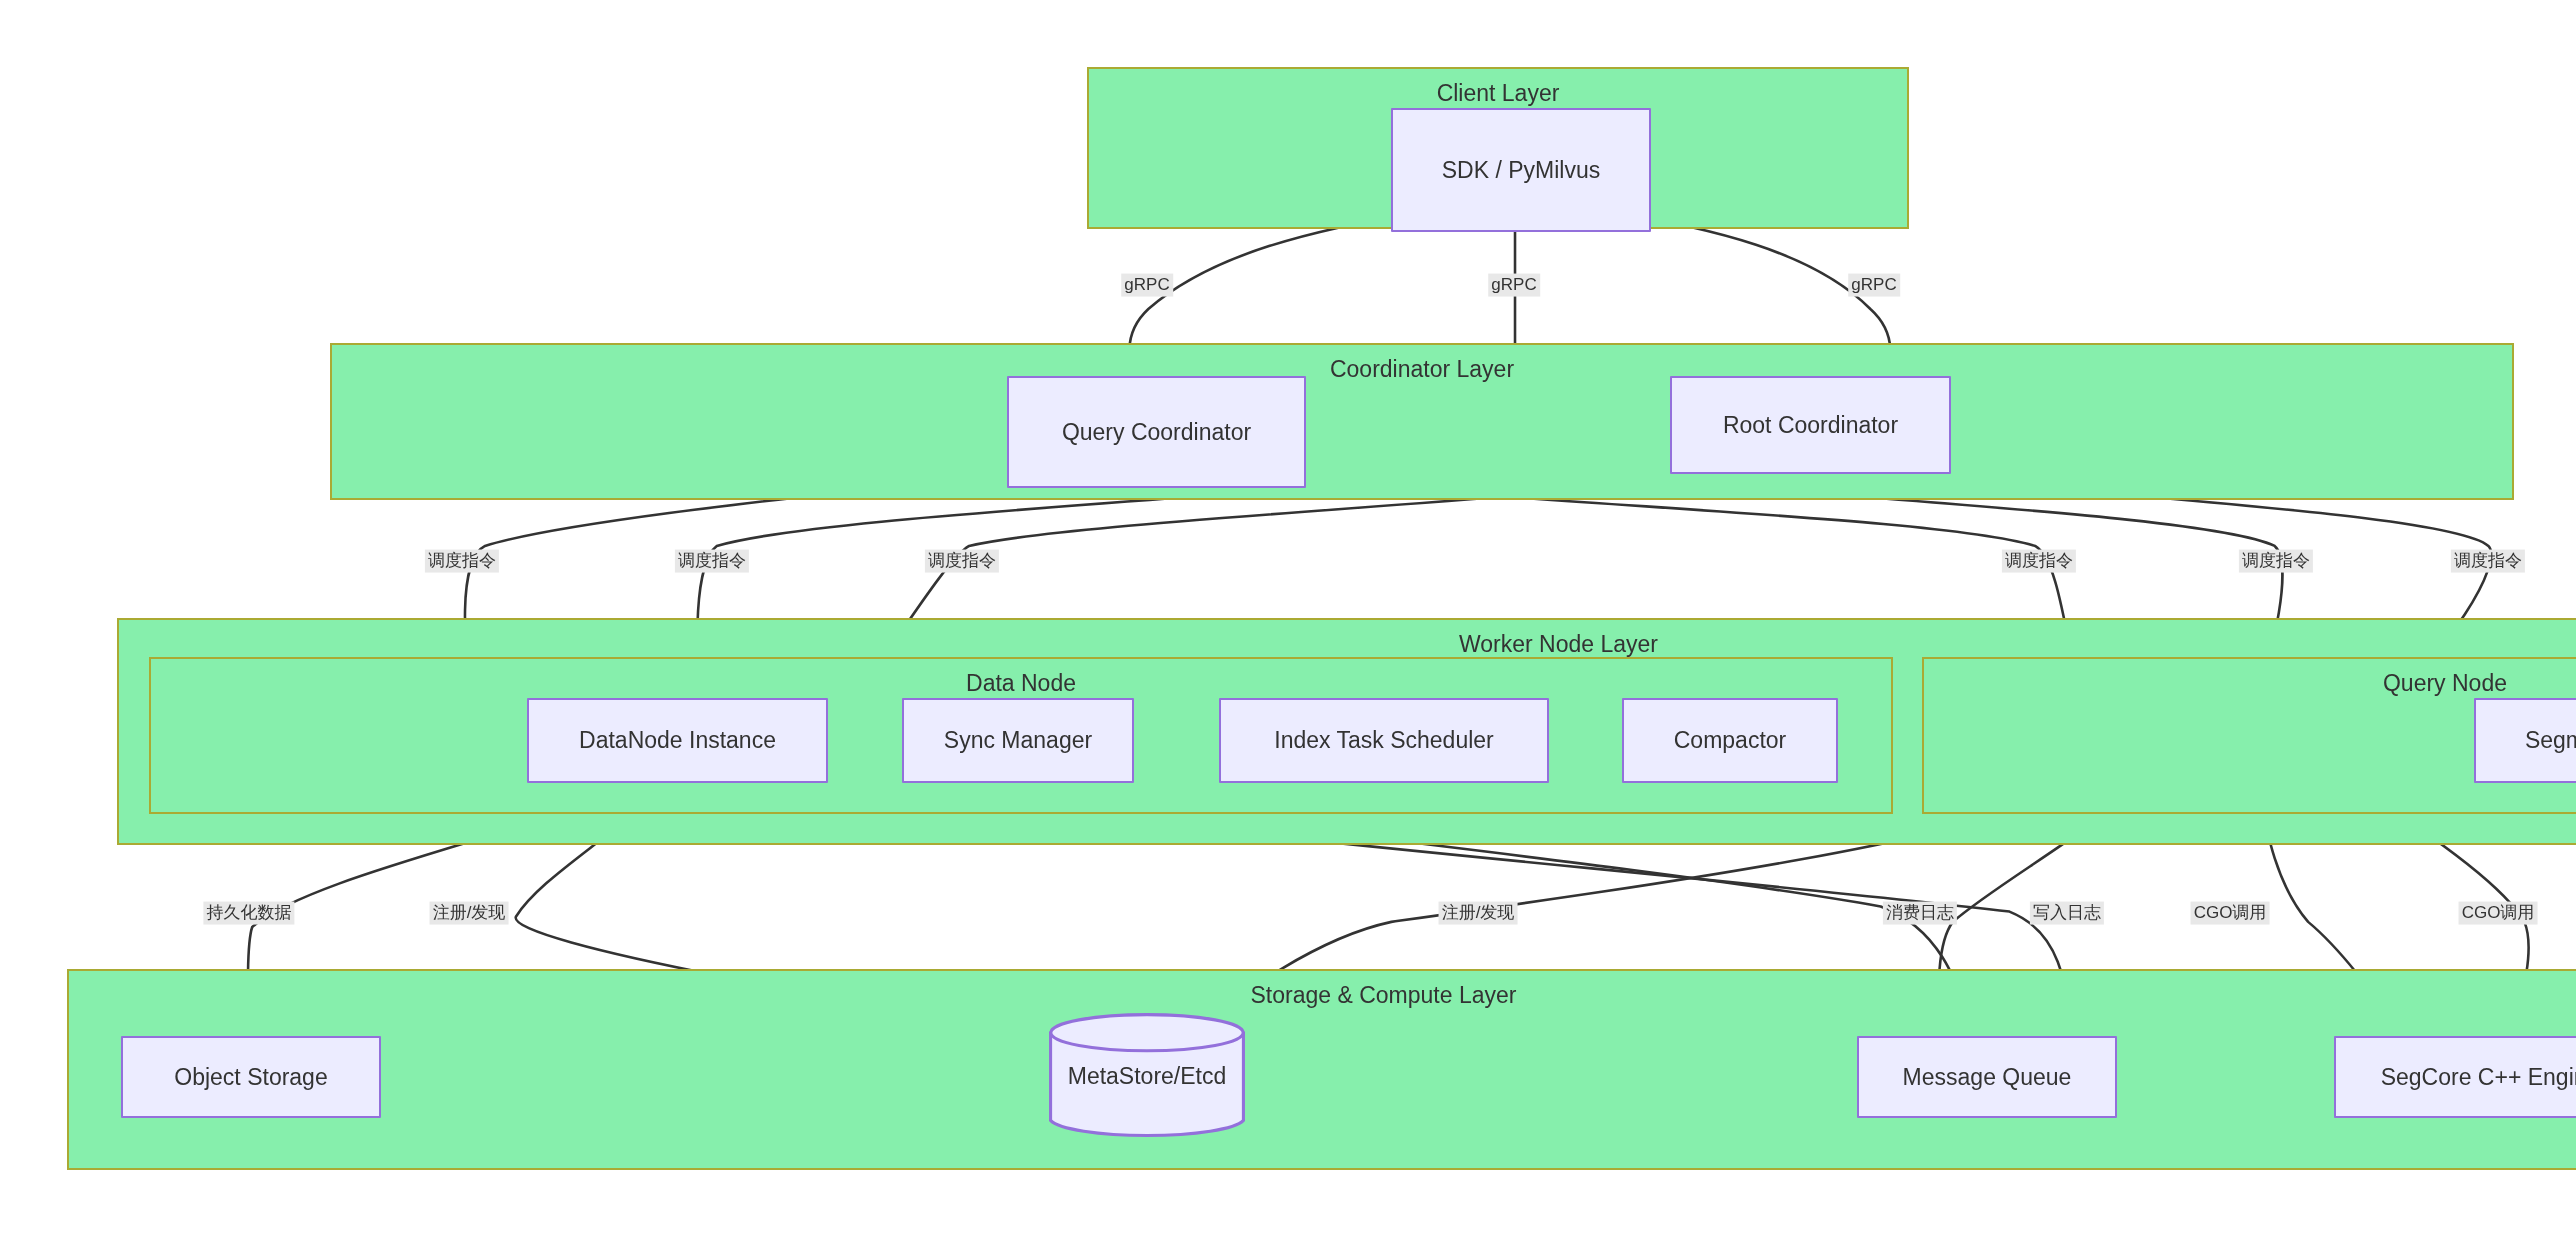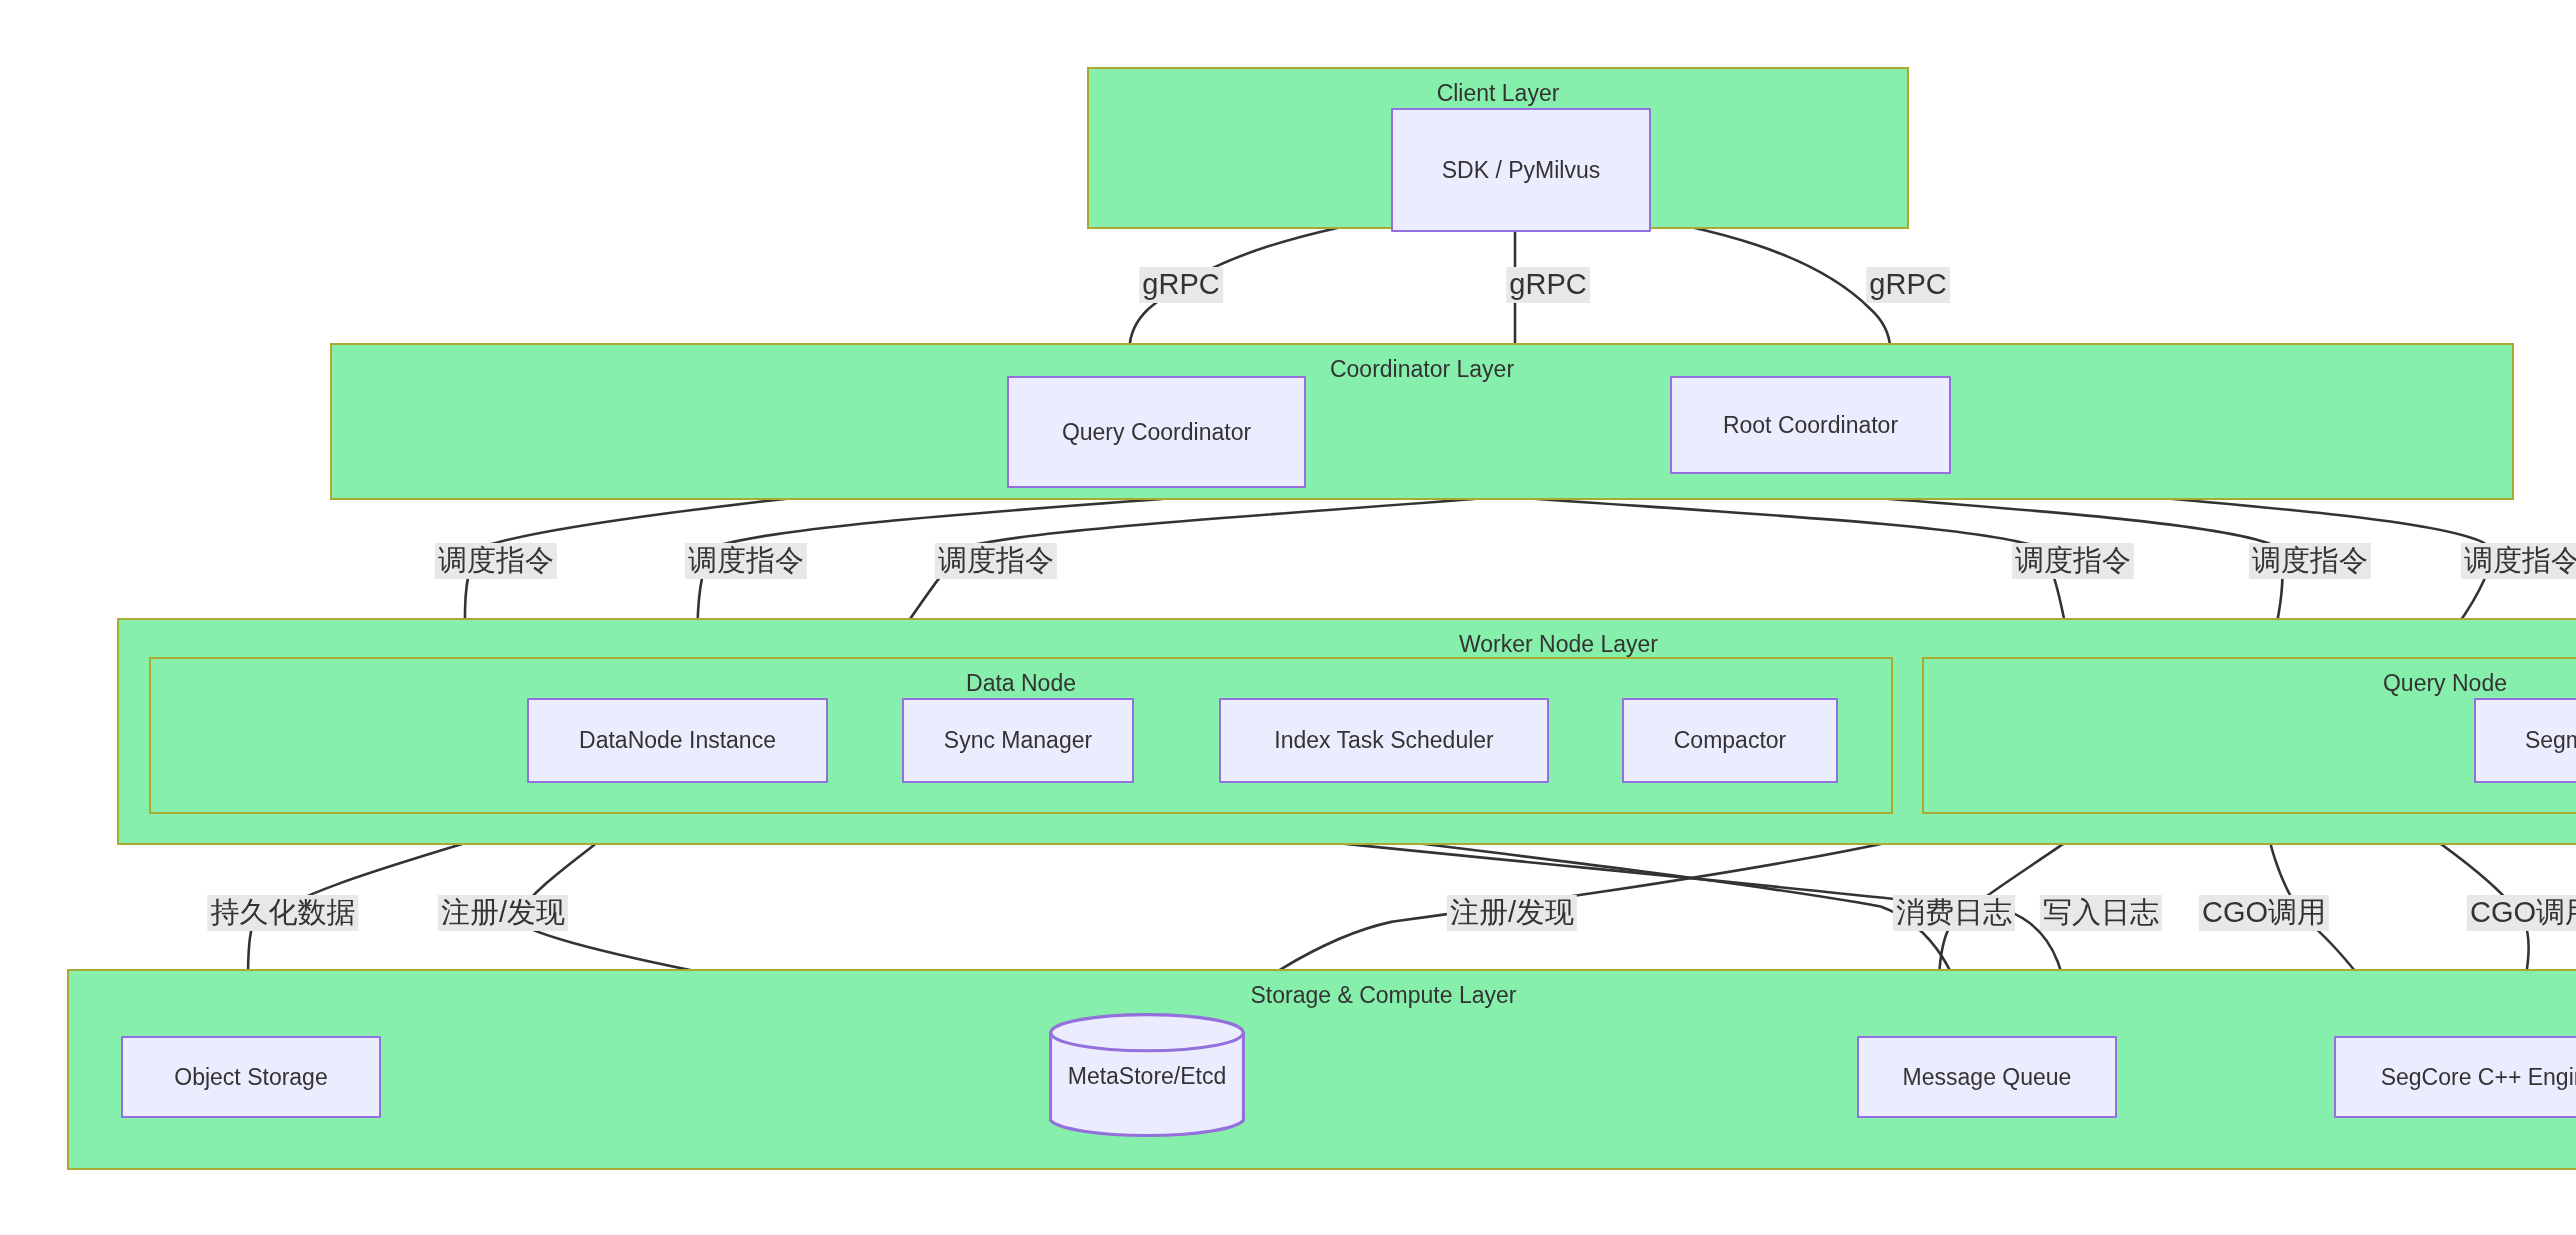--- a/index.html
+++ b/index.html
@@ -67,28 +67,27 @@
   .cyl-label {
     position: relative;
     z-index: 2;
     font-size: 23px;
     color: #333333;
   }
   .edge-label {
     position: absolute;
     background: #e8e8e8;
     color: #333333;
-    font-size: 29px;
+    font-size: 17px;
     line-height: 1.1;
     padding: 2.1px 3.1px;
     white-space: nowrap;
     z-index: 8;
     transform: translate(-50%, -50%);
     font-family: "Liberation Sans", "DejaVu Sans", sans-serif;
-    margin-left: 34px;
   }
 </style>
 </head>
 <body>
 
 <div id="stage">
 
   <svg id="edges" viewBox="0 0 6777 2398" xmlns="http://www.w3.org/2000/svg">
     <defs>
       <marker id="arrow" viewBox="0 0 12 12" refX="10" refY="6" markerWidth="9" markerHeight="9" orient="auto-start-reverse">

